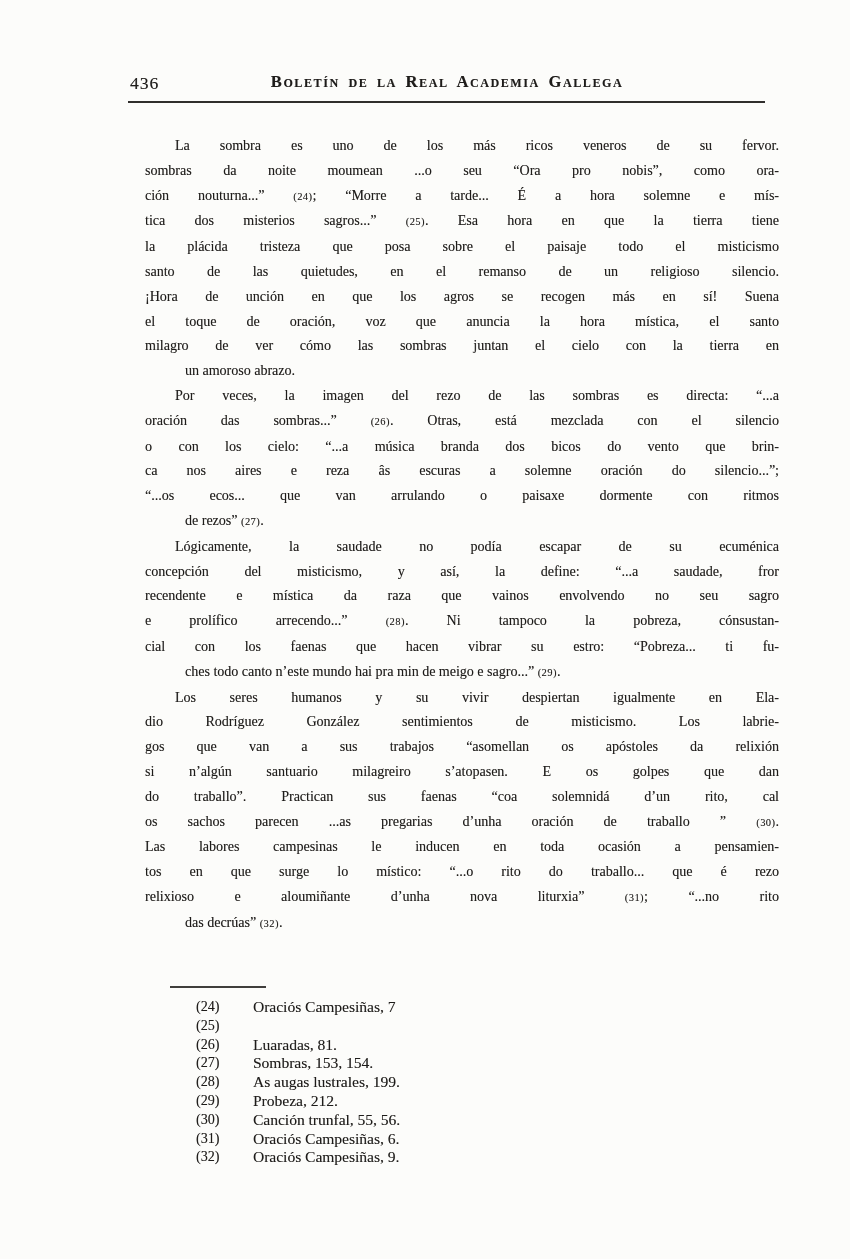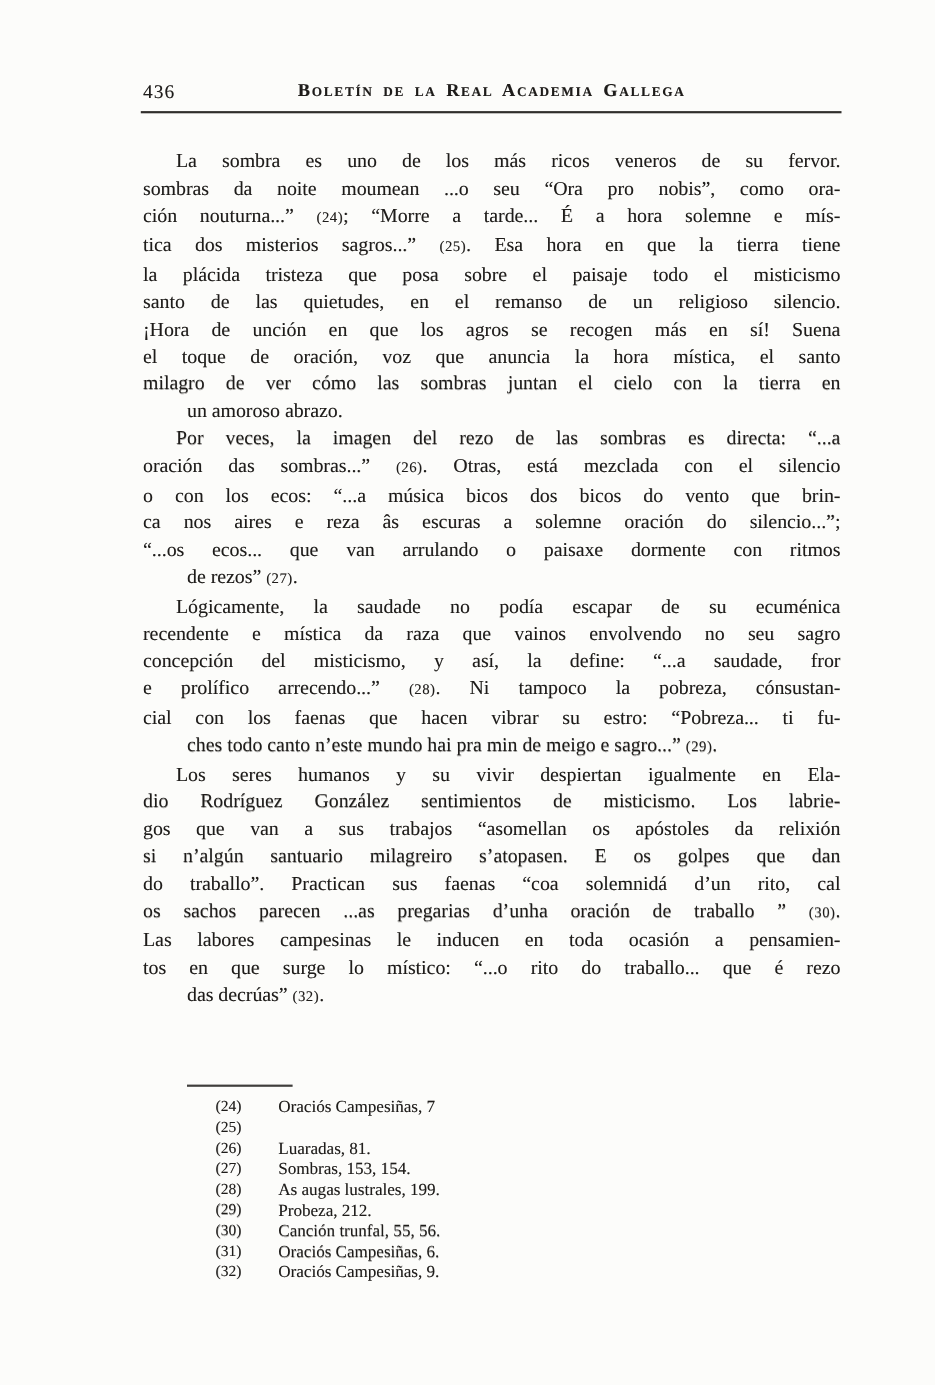--- a/index.html
+++ b/index.html
@@ -52,23 +52,23 @@
     left: 128px;
     width: 637px;
     height: 2px;
     background: var(--ink);
     opacity: 0.92;
   }
   
   .body-text {
     position: absolute;
     top: 134px;
-    left: 130px;
+    left: 145px;
     width: 634px;
-    font-size: 18px;
+    font-size: 14px;
     line-height: 24.8px;
     text-shadow: 0.25px 0.25px 0 rgba(30,28,26,0.4);
   }
   .line {
     text-align: justify;
     text-align-last: justify;
     white-space: normal;
   }
   .line.first { text-indent: 30px; }
   .line.last  { text-align-last: left; margin-left: 40px; }
@@ -124,42 +124,43 @@
         <div class="line">la plácida tristeza que posa sobre el paisaje todo el misticismo</div>
         <div class="line">santo de las quietudes, en el remanso de un religioso silencio.</div>
         <div class="line">¡Hora de unción en que los agros se recogen más en sí! Suena</div>
         <div class="line">el toque de oración, voz que anuncia la hora mística, el santo</div>
         <div class="line">milagro de ver cómo las sombras juntan el cielo con la tierra en</div>
         <div class="line last">un amoroso abrazo.</div>
       </div>
       <div class="paragraph">
         <div class="line first">Por veces, la imagen del rezo de las sombras es directa: “...a</div>
         <div class="line">oración das sombras...” <span class="fnref">(26)</span>. Otras, está mezclada con el silencio</div>
-        <div class="line">o con los ecos: “...a música bicos dos bicos do vento que brin-</div>
+        <div class="line">o con los cielo: “...a música branda dos bicos do vento que brin-</div>
         <div class="line">ca nos aires e reza âs escuras a solemne oración do silencio...”;</div>
         <div class="line">“...os ecos... que van arrulando o paisaxe dormente con ritmos</div>
         <div class="line last">de rezos” <span class="fnref">(27)</span>.</div>
       </div>
       <div class="paragraph">
         <div class="line first">Lógicamente, la saudade no podía escapar de su ecuménica</div>
+        <div class="line">concepción del misticismo, y así, la define: “...a saudade, fror</div>
         <div class="line">recendente e mística da raza que vainos envolvendo no seu sagro</div>
-        <div class="line">concepción del misticismo, y así, la define: “...a saudade, fror</div>
         <div class="line">e prolífico arrecendo...” <span class="fnref">(28)</span>. Ni tampoco la pobreza, cónsustan-</div>
         <div class="line">cial con los faenas que hacen vibrar su estro: “Pobreza... ti fu-</div>
         <div class="line last">ches todo canto n’este mundo hai pra min de meigo e sagro...” <span class="fnref">(29)</span>.</div>
       </div>
       <div class="paragraph">
         <div class="line first">Los seres humanos y su vivir despiertan igualmente en Ela-</div>
         <div class="line">dio Rodríguez González sentimientos de misticismo. Los labrie-</div>
         <div class="line">gos que van a sus trabajos “asomellan os apóstoles da relixión</div>
         <div class="line">si n’algún santuario milagreiro s’atopasen. E os golpes que dan</div>
         <div class="line">do traballo”. Practican sus faenas “coa solemnidá d’un rito, cal</div>
         <div class="line">os sachos parecen ...as pregarias d’unha oración de traballo ” <span class="fnref">(30)</span>.</div>
         <div class="line">Las labores campesinas le inducen en toda ocasión a pensamien-</div>
         <div class="line">tos en que surge lo místico: “...o rito do traballo... que é rezo</div>
+        <div class="line">relixioso e aloumiñante d’unha nova liturxia” <span class="fnref">(31)</span>; “...no rito</div>
         <div class="line last">das decrúas” <span class="fnref">(32)</span>.</div>
       </div>
     </main>
 
   <div class="fn-rule"></div>
 
   <section class="footnotes" id="footnotes">
       <div class="fn-row">
         <span class="fn-num">(24)</span>
         <span class="fn-text">Oraciós Campesiñas, 7</span>

